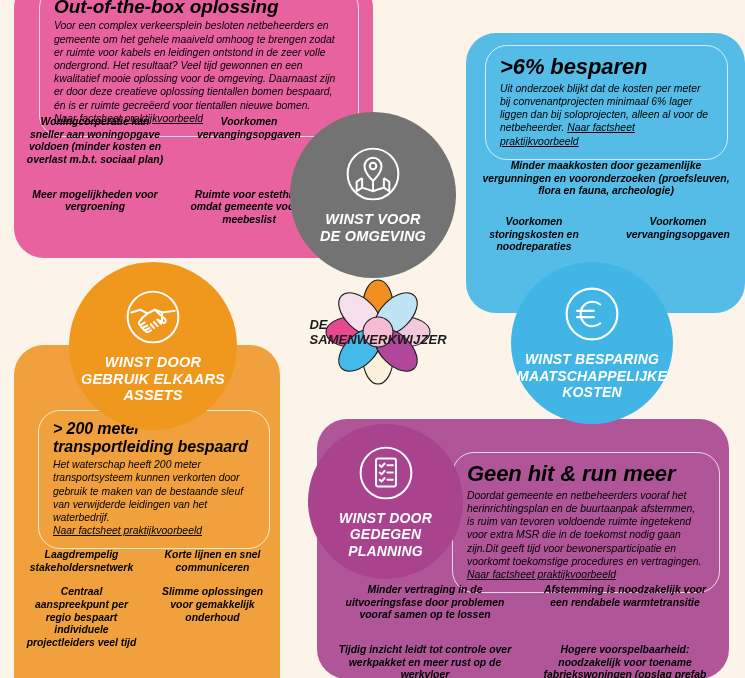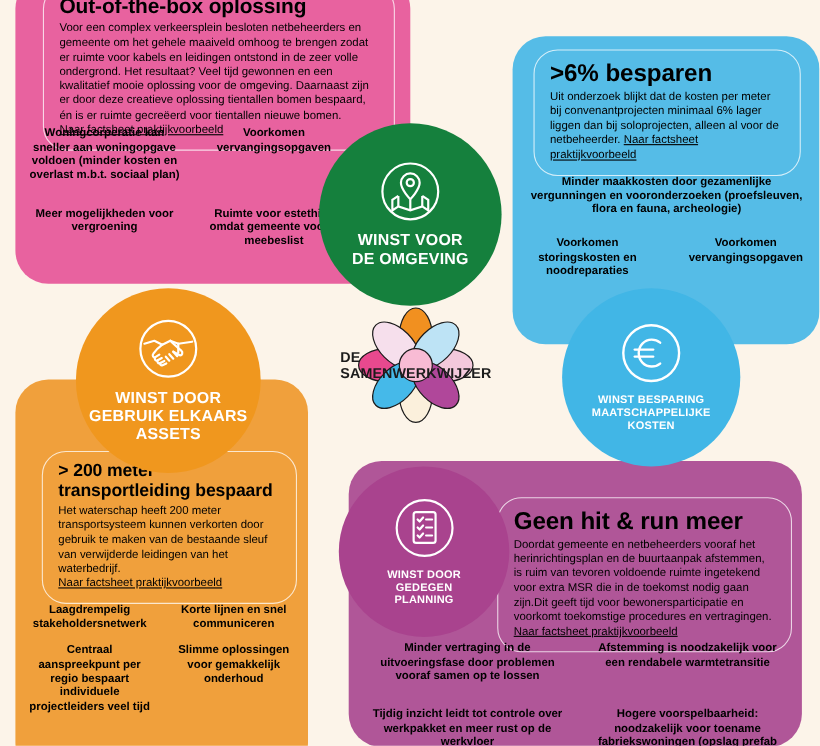--- a/index.html
+++ b/index.html
@@ -14,20 +14,21 @@
     background: #FCF4E9;
     font-family: "Liberation Sans", sans-serif;
     position: relative;
   }
 
   .stage {
     position: absolute;
     inset: 0;
     width: 745px;
     height: 678px;
+    font-style: italic;
   }
 
   
   .panel {
     position: absolute;
     color: #ffffff;
   }
 
   #panel-environment {
     left: 14px;
@@ -170,38 +171,38 @@
     line-height: 1.17;
     text-align: center;
     text-transform: uppercase;
     letter-spacing: 0.2px;
     white-space: pre-line;
   }
 
   #hub-environment {
     left: 290px; top: 112px;
     width: 166px; height: 166px;
-    background: #15803d;
+    background: #737373;
   }
   #hub-assets {
     left: 69px; top: 262px;
     width: 168px; height: 168px;
     background: #F0971E;
   }
   #hub-social-cost {
     left: 511px; top: 262px;
     width: 162px; height: 162px;
     background: #41B6E6;
   }
   #hub-planning {
     left: 308px; top: 424px;
     width: 155px; height: 155px;
     background: #A9438E;
   }
-  #hub-planning .hub-label, #hub-social-cost .hub-label { font-size: 10px; }
+  #hub-planning .hub-label, #hub-social-cost .hub-label { font-size: 14px; }
 
   
   #center-logo {
     position: absolute;
     left: 322px;
     top: 276px;
     width: 112px;
     height: 112px;
   }
   #center-logo svg { width: 100%; height: 100%; display: block; }

